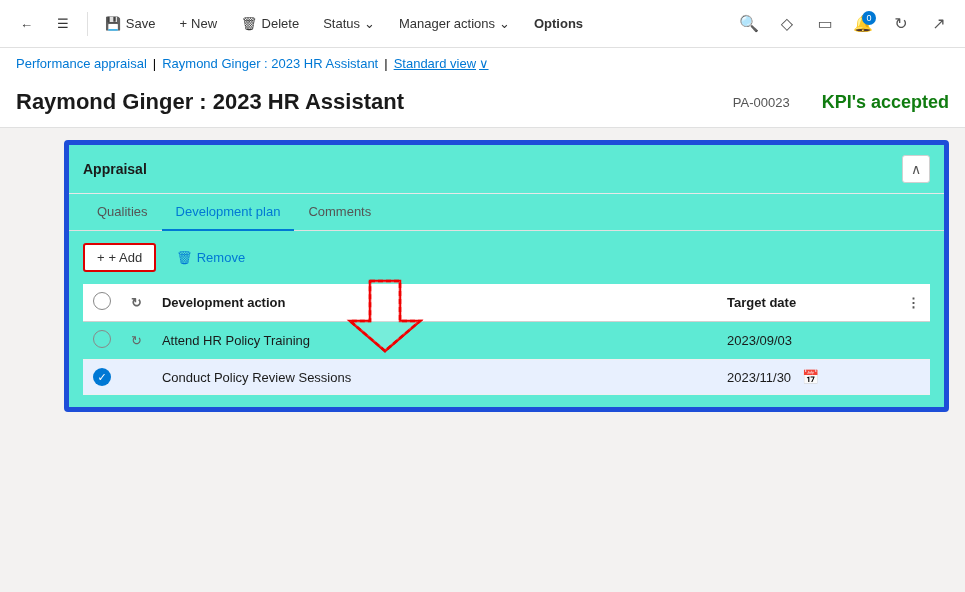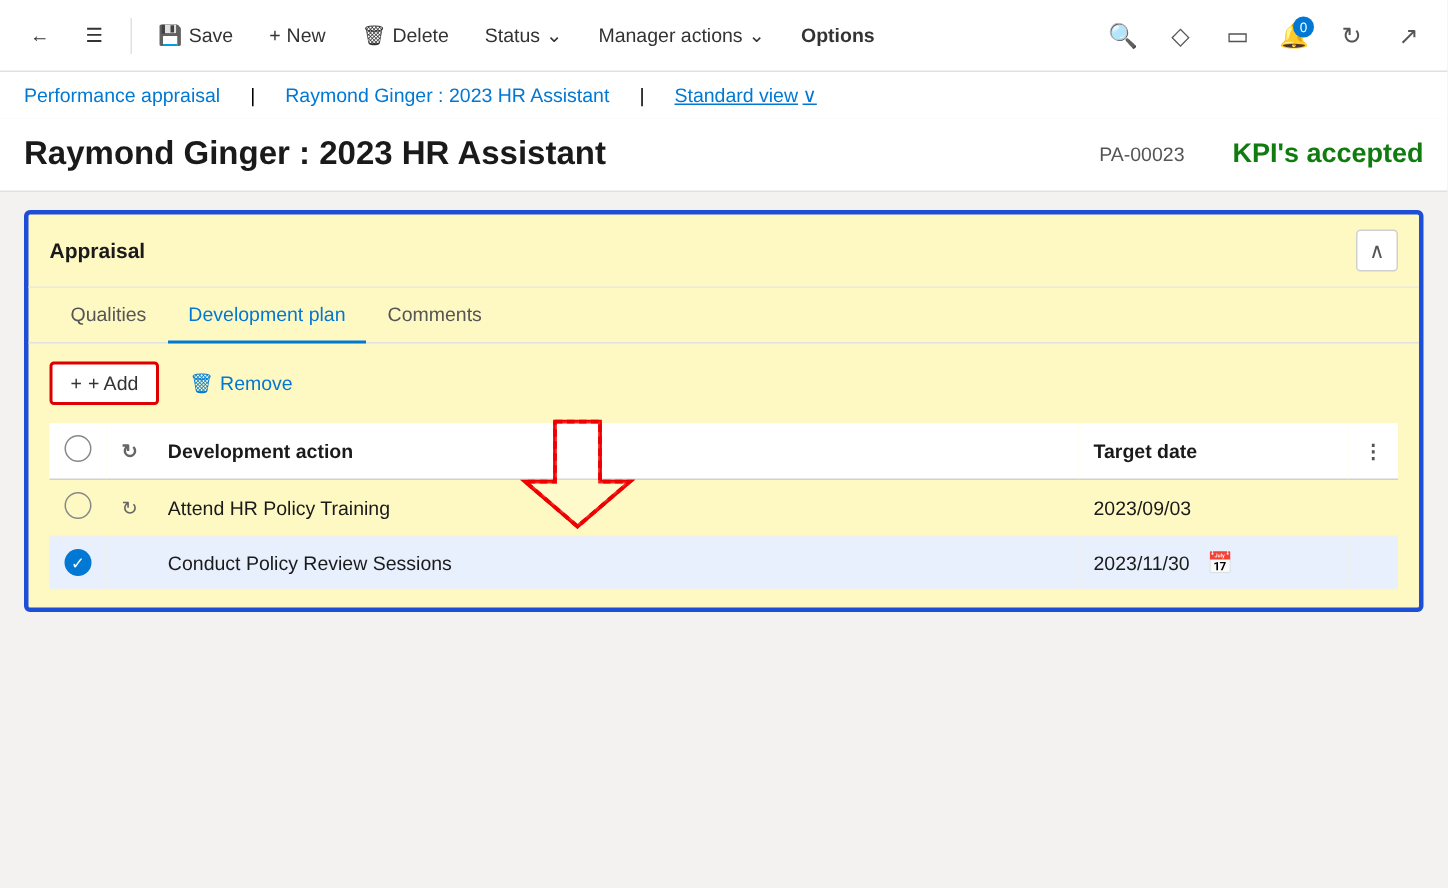--- a/index.html
+++ b/index.html
@@ -19,21 +19,21 @@
     .toolbar-sep { width: 1px; height: 24px; background: #e0e0e0; margin: 0 4px; }
     .toolbar-spacer { flex: 1; }
     .toolbar-right { display: flex; align-items: center; gap: 6px; }
     .icon-btn { width: 32px; height: 32px; display: flex; align-items: center; justify-content: center; border: none; background: none; cursor: pointer; border-radius: 3px; font-size: 16px; color: #555; }
     .badge-btn { position: relative; }
     .badge { position: absolute; top: 3px; right: 3px; background: #0078d4; color: #fff; border-radius: 50%; width: 14px; height: 14px; font-size: 9px; display: flex; align-items: center; justify-content: center; }
     .options-btn { font-weight: 600; font-size: 13px; color: #333; }
 
     
     .breadcrumb {
-      display: flex; align-items: center; padding: 8px 16px; gap: 20px;
+      display: flex; align-items: center; padding: 8px 16px; gap: 6px;
       background: #fff; font-size: 13px;
     }
     .breadcrumb a { color: #0078d4; text-decoration: none; }
     .breadcrumb-view { display: flex; align-items: center; gap: 3px; color: #0078d4; cursor: pointer; text-decoration: underline; }
 
     
     .page-header {
       background: #fff; padding: 10px 16px 12px;
       display: flex; align-items: center; gap: 0;
       border-bottom: 1px solid #e0e0e0;
@@ -41,21 +41,21 @@
     .page-title { font-size: 22px; font-weight: 600; color: #1a1a1a; flex: 1; }
     .page-meta { display: flex; align-items: center; gap: 32px; }
     .record-id { color: #555; font-size: 13px; }
     .status-badge { color: #107c10; font-weight: 700; font-size: 18px; }
 
     
     .main-content { padding: 12px 16px; }
 
     
     .card {
-      background: #fef9c3; border: 3px solid #1d4ed8; border-radius: 4px;
+      background: #5eead4; border: 5px solid #1d4ed8; border-radius: 4px; margin-left: 48px;
     }
     .card-header {
       display: flex; align-items: center; justify-content: space-between;
       padding: 10px 14px; border-bottom: 1px solid #e8e8e8;
     }
     .card-title { font-size: 14px; font-weight: 600; color: #1a1a1a; }
     .collapse-btn { width: 28px; height: 28px; display: flex; align-items: center; justify-content: center; border: 1px solid #d0d0d0; background: #fff; cursor: pointer; border-radius: 3px; font-size: 14px; color: #555; }
 
     
     .tabs { display: flex; align-items: center; padding: 0 14px; border-bottom: 1px solid #e0e0e0; gap: 0; }

